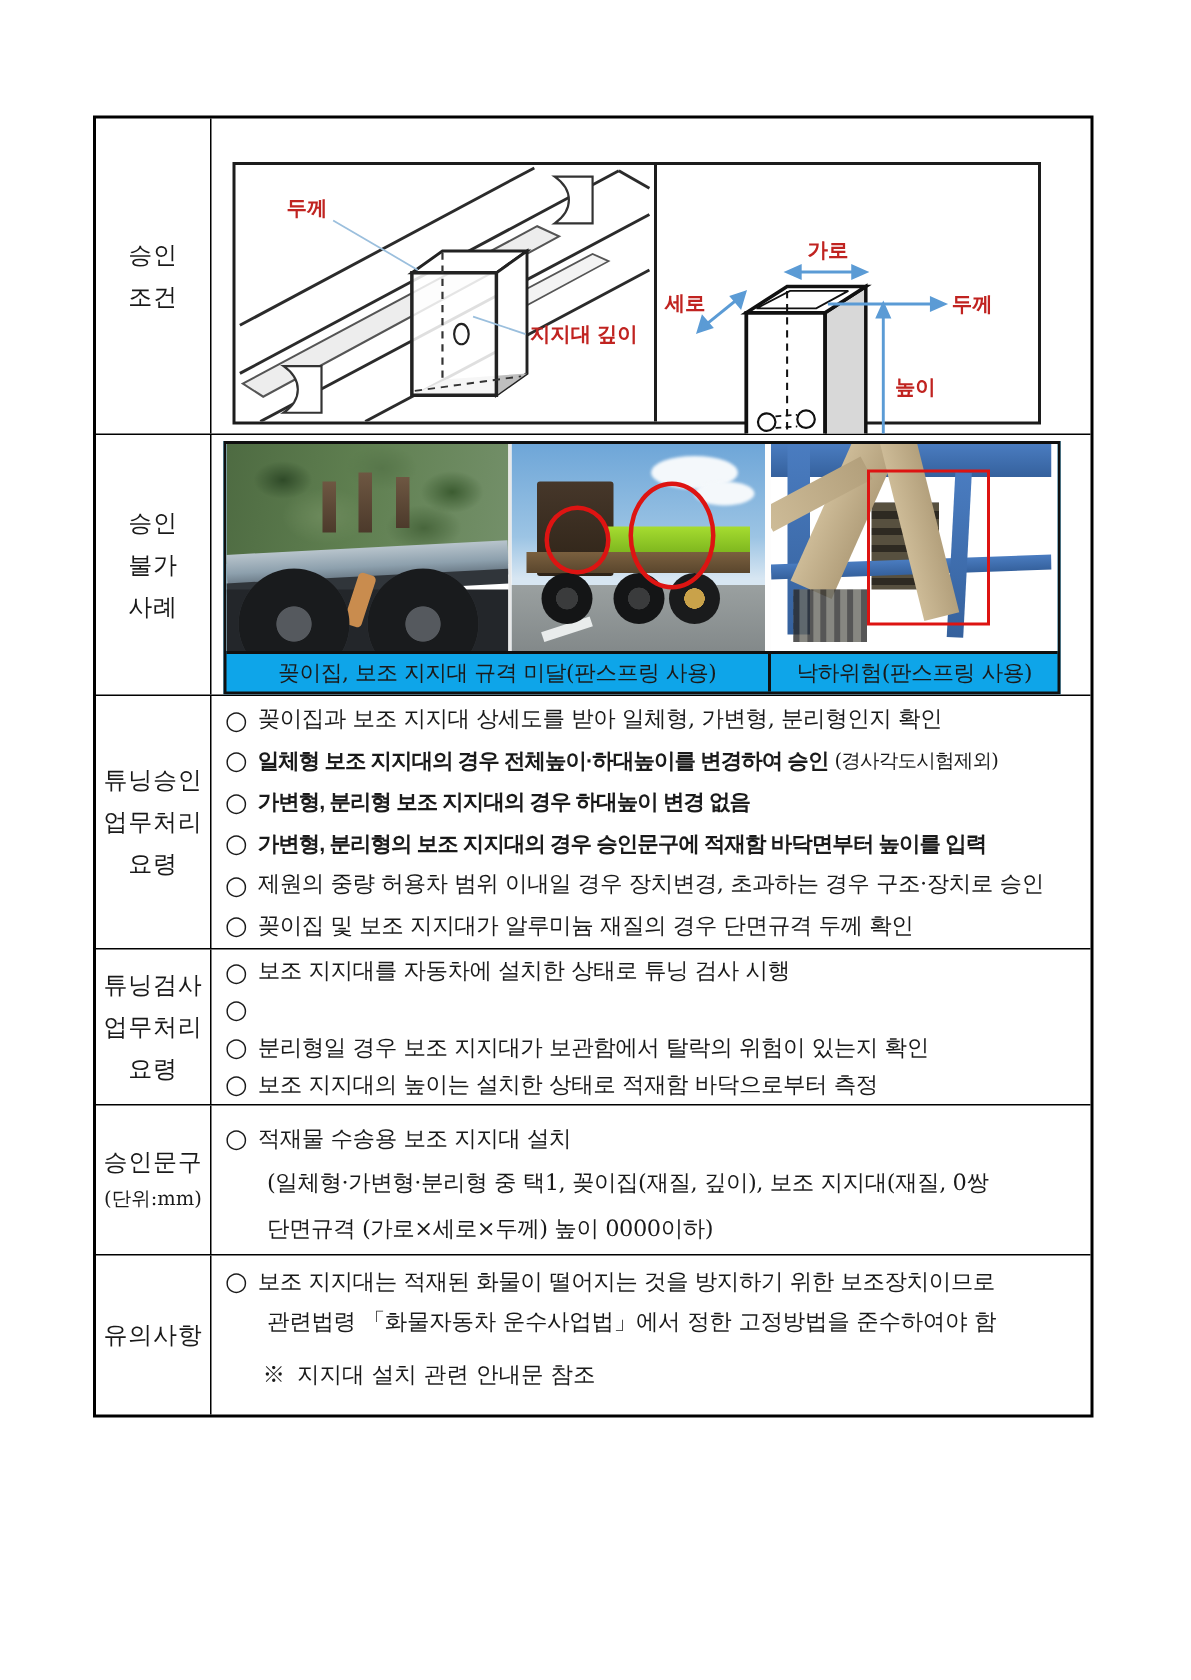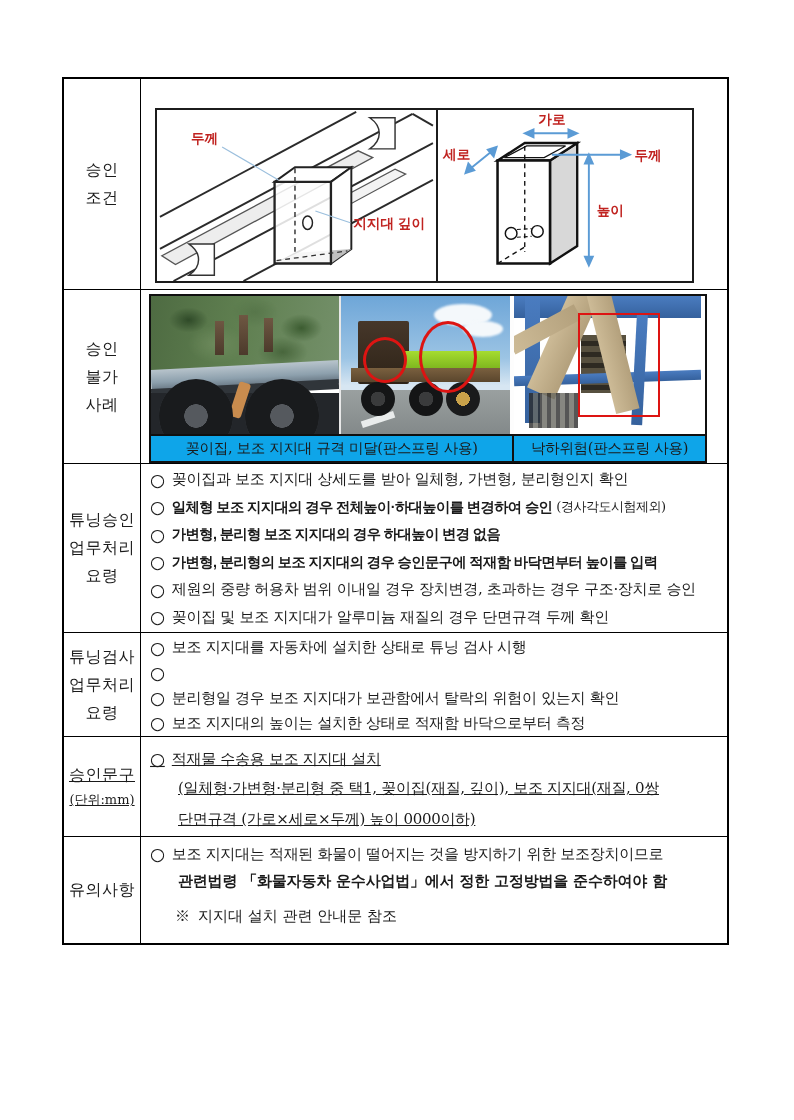--- a/index.html
+++ b/index.html
@@ -12,40 +12,40 @@
   html,body{width:794px;height:1120px;background:#ffffff;}
   body{position:relative;font-family:"DejaVu Serif","Liberation Serif",serif;color:#1a1a1a;}
 
   .doc-table{
     position:absolute;left:62px;top:77px;width:667px;height:868px;
     border:2.2px solid #000;display:flex;flex-direction:column;background:#fff;
   }
   .row{display:flex;border-bottom:1.6px solid #000;}
   .row:last-child{border-bottom:none;}
   .r1{height:211px;} .r2{height:174px;} .r3{height:169px;}
-  .r4{height:104px;} .r5{height:100px;text-decoration:underline;} .r6{flex:1;}
+  .r4{height:104px;} .r5{height:100px;} .r6{flex:1;}
 
   .row-label{
     width:77px;flex-shrink:0;border-right:1.6px solid #000;
     display:flex;flex-direction:column;justify-content:center;align-items:center;
     font-size:16px;line-height:1.75;letter-spacing:.5px;text-align:center;
   }
   .row-label .sub{font-size:13px;letter-spacing:0;}
   .row-content{flex:1;position:relative;overflow:hidden;}
 
   
   .diagram-titles{display:flex;height:25px;margin-top:4px;font-size:16px;}
   .diagram-titles span{flex:1;text-align:center;letter-spacing:1px;margin-top:40px;}
   .diagram-box{
     position:absolute;left:14px;top:29px;width:539px;bottom:6px;
     border:2px solid #1c1c1c;display:flex;background:#fff;
   }
   .panel{position:relative;height:100%;}
   .panel-left{width:52.5%;border-right:2px solid #1c1c1c;}
-  .panel-right{width:47.5%;}
+  .panel-right{width:47.5%;margin-top:48px;}
   .panel svg{width:100%;height:100%;display:block;}
   .dlabel{font-family:"Liberation Sans",sans-serif;font-weight:bold;font-size:14px;fill:var(--label_red);}
 
   
   .media{position:absolute;left:8px;top:4px;width:558px;border:2px solid #101010;background:#0ea5e9;}
   .photos-row{display:flex;height:138px;background:#fff;}
   .photo{position:relative;height:100%;overflow:hidden;}
   .photo1{width:188px;}
   .photo2{width:171px;border-left:2px solid #e8e8e8;}
   .photo3{width:191px;border-left:4px solid #fdfdfd;}
@@ -119,21 +119,21 @@
   .item .bullet{font-size:15px;margin-right:8px;flex-shrink:0;transform:scale(1.15);}
   .item .bold-text{font-family:"Liberation Sans","DejaVu Sans",sans-serif;font-weight:bold;font-size:14.3px;letter-spacing:-0.6px;}
   .item .suffix{font-size:13px;margin-left:4px;letter-spacing:-0.5px;}
 
   .wording{padding:8px 4px 0 10px;display:flex;flex-direction:column;}
   .wording .item{height:28px;}
   .wording .detail{font-size:15px;letter-spacing:-0.3px;padding-left:27px;height:31px;display:flex;align-items:center;white-space:nowrap;}
 
   .notes-block{padding:4px 4px 0 10px;display:flex;flex-direction:column;}
   .notes-block .item{height:27px;white-space:normal;align-items:flex-start;line-height:27px;}
-  .notes-block .cont{font-size:15px;letter-spacing:-0.2px;padding-left:27px;height:27px;line-height:27px;white-space:nowrap;font-weight:bold;}
+  .notes-block .cont{font-size:15px;letter-spacing:-0.2px;padding-left:27px;height:27px;line-height:27px;white-space:nowrap;}
   .notes-block .ref{font-size:15px;padding-left:24px;margin-top:12px;display:flex;align-items:center;}
   .notes-block .ref .mark{margin-right:8px;}
 </style>
 </head>
 <body>
 
 <div class="doc-table">
 
   <div class="row r1">
     <div class="row-label">

